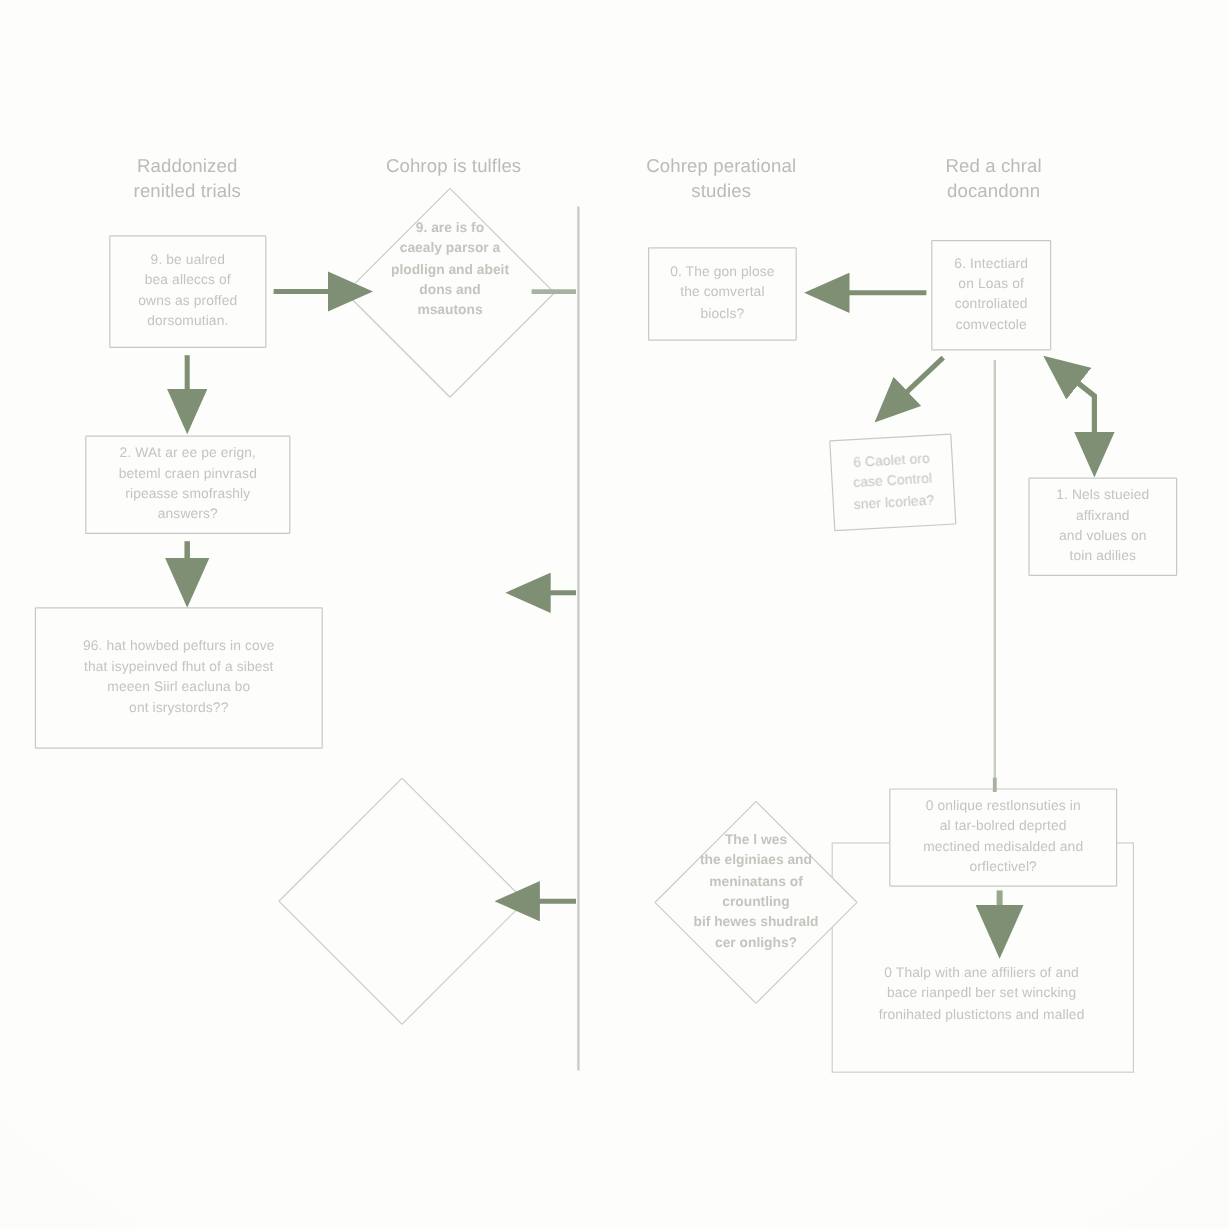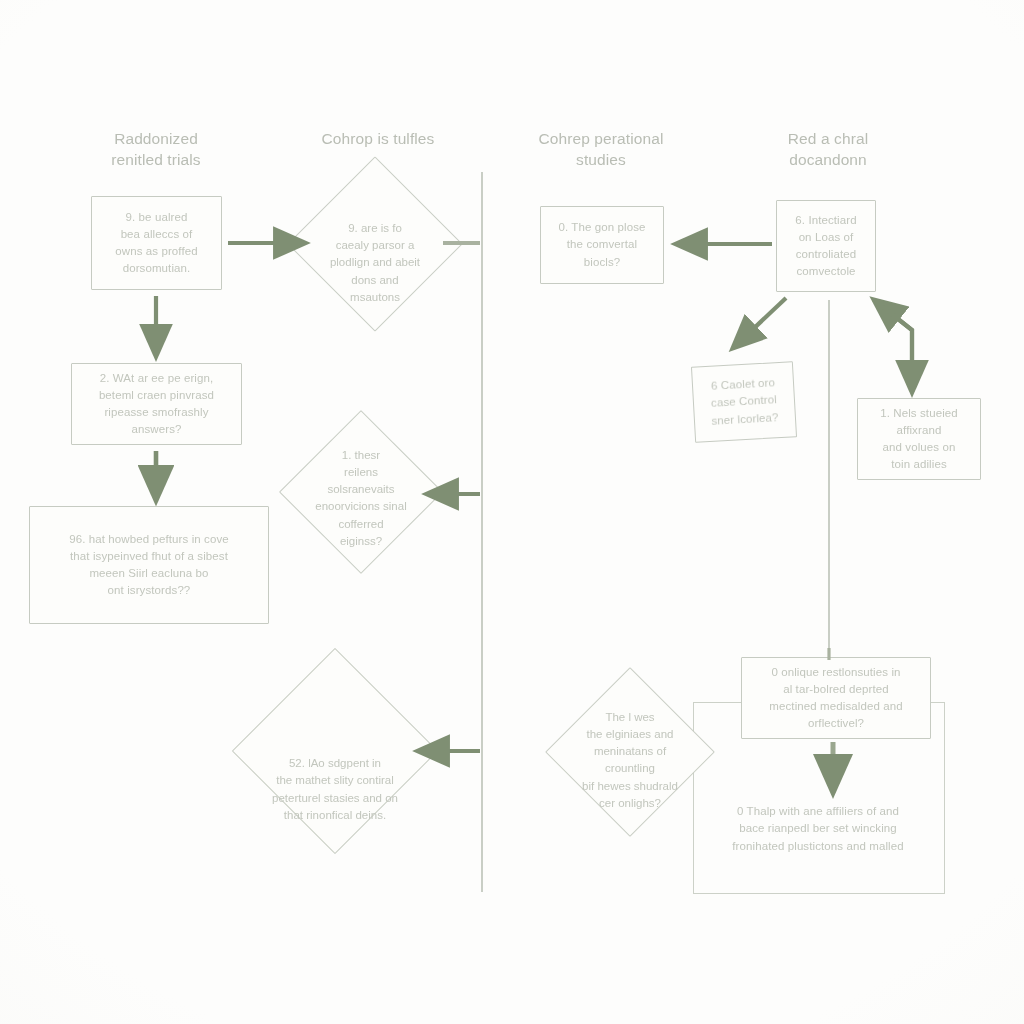--- a/index.html
+++ b/index.html
@@ -55,22 +55,23 @@
 
   .box {
     border: 1.6px solid #c6cbc2;
     background: #fdfdfb;
     border-radius: 1px;
   }
 
   .diamond-wrap {
     position: absolute;
     display: flex;
-    align-items: flex-end;
+    align-items: flex-start;
     justify-content: center;
+    font-weight: bold;
   }
   .diamond-shape {
     position: absolute;
     inset: 0;
     border: 1.6px solid #c9cec5;
     background: #fdfdfb;
     transform: rotate(45deg);
     border-radius: 1px;
   }
   .diamond-wrap .txt {
@@ -147,36 +148,23 @@
 answers?</span>
   </div>
 
   <div class="node box" style="left:29px; top:506px; width:240px; height:118px;">
     <span class="txt">96. hat howbed pefturs in cove
 that isypeinved fhut of a sibest
 meeen Siirl eacluna bo
 ont isrystords??</span>
   </div>
 
-  <div class="diamond-wrap" style="left:303px; top:434px; width:116px; height:116px;">
-    <div class="diamond-shape"></div>
-    <span class="txt" style="width:118px;">1. thesr
-reilens
-solsranevaits
-enoorvicions sinal
-cofferred
-eiginss?</span>
-  </div>
 
   <div class="diamond-wrap" style="left:262px; top:678px; width:146px; height:146px;">
     <div class="diamond-shape"></div>
-    <span class="txt" style="width:190px;">52. lAo sdgpent in
-the mathet slity contiral
-peterturel stasies and on
-that rinonfical deins.</span>
   </div>
 
   <div class="node box" style="left:540px; top:206px; width:124px; height:78px;">
     <span class="txt">0. The gon plose
 the comvertal
 biocls?</span>
   </div>
 
   <div class="diamond-wrap" style="left:570px; top:692px; width:120px; height:120px;">
     <div class="diamond-shape"></div>

